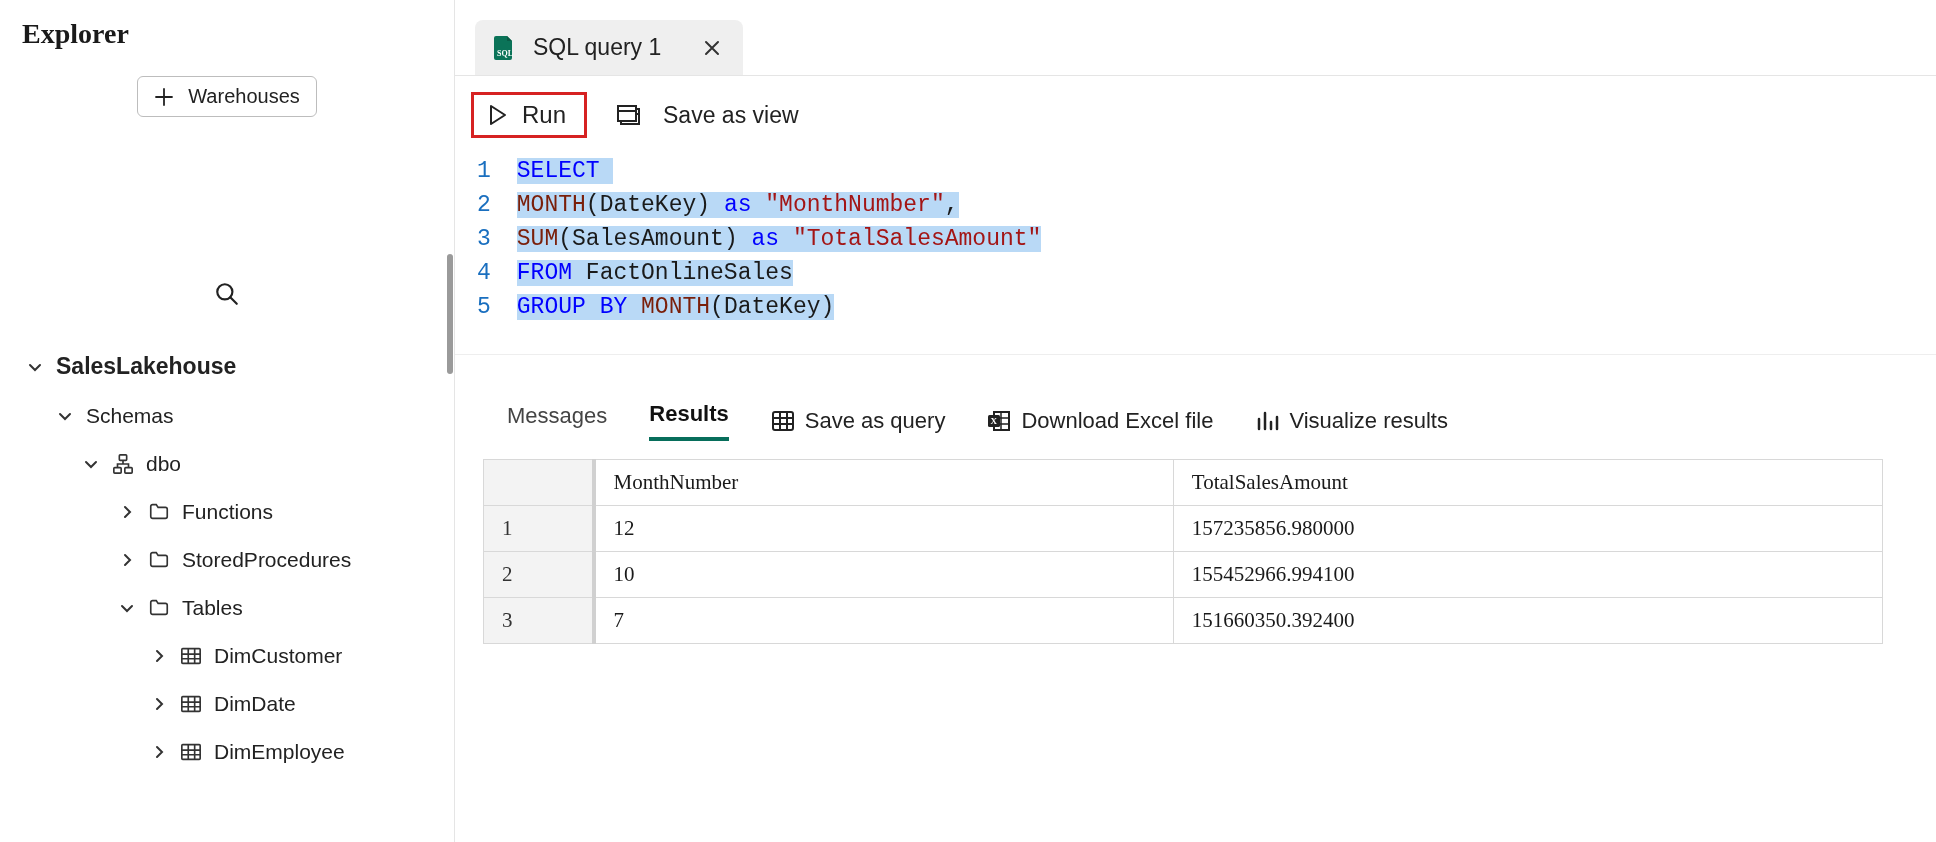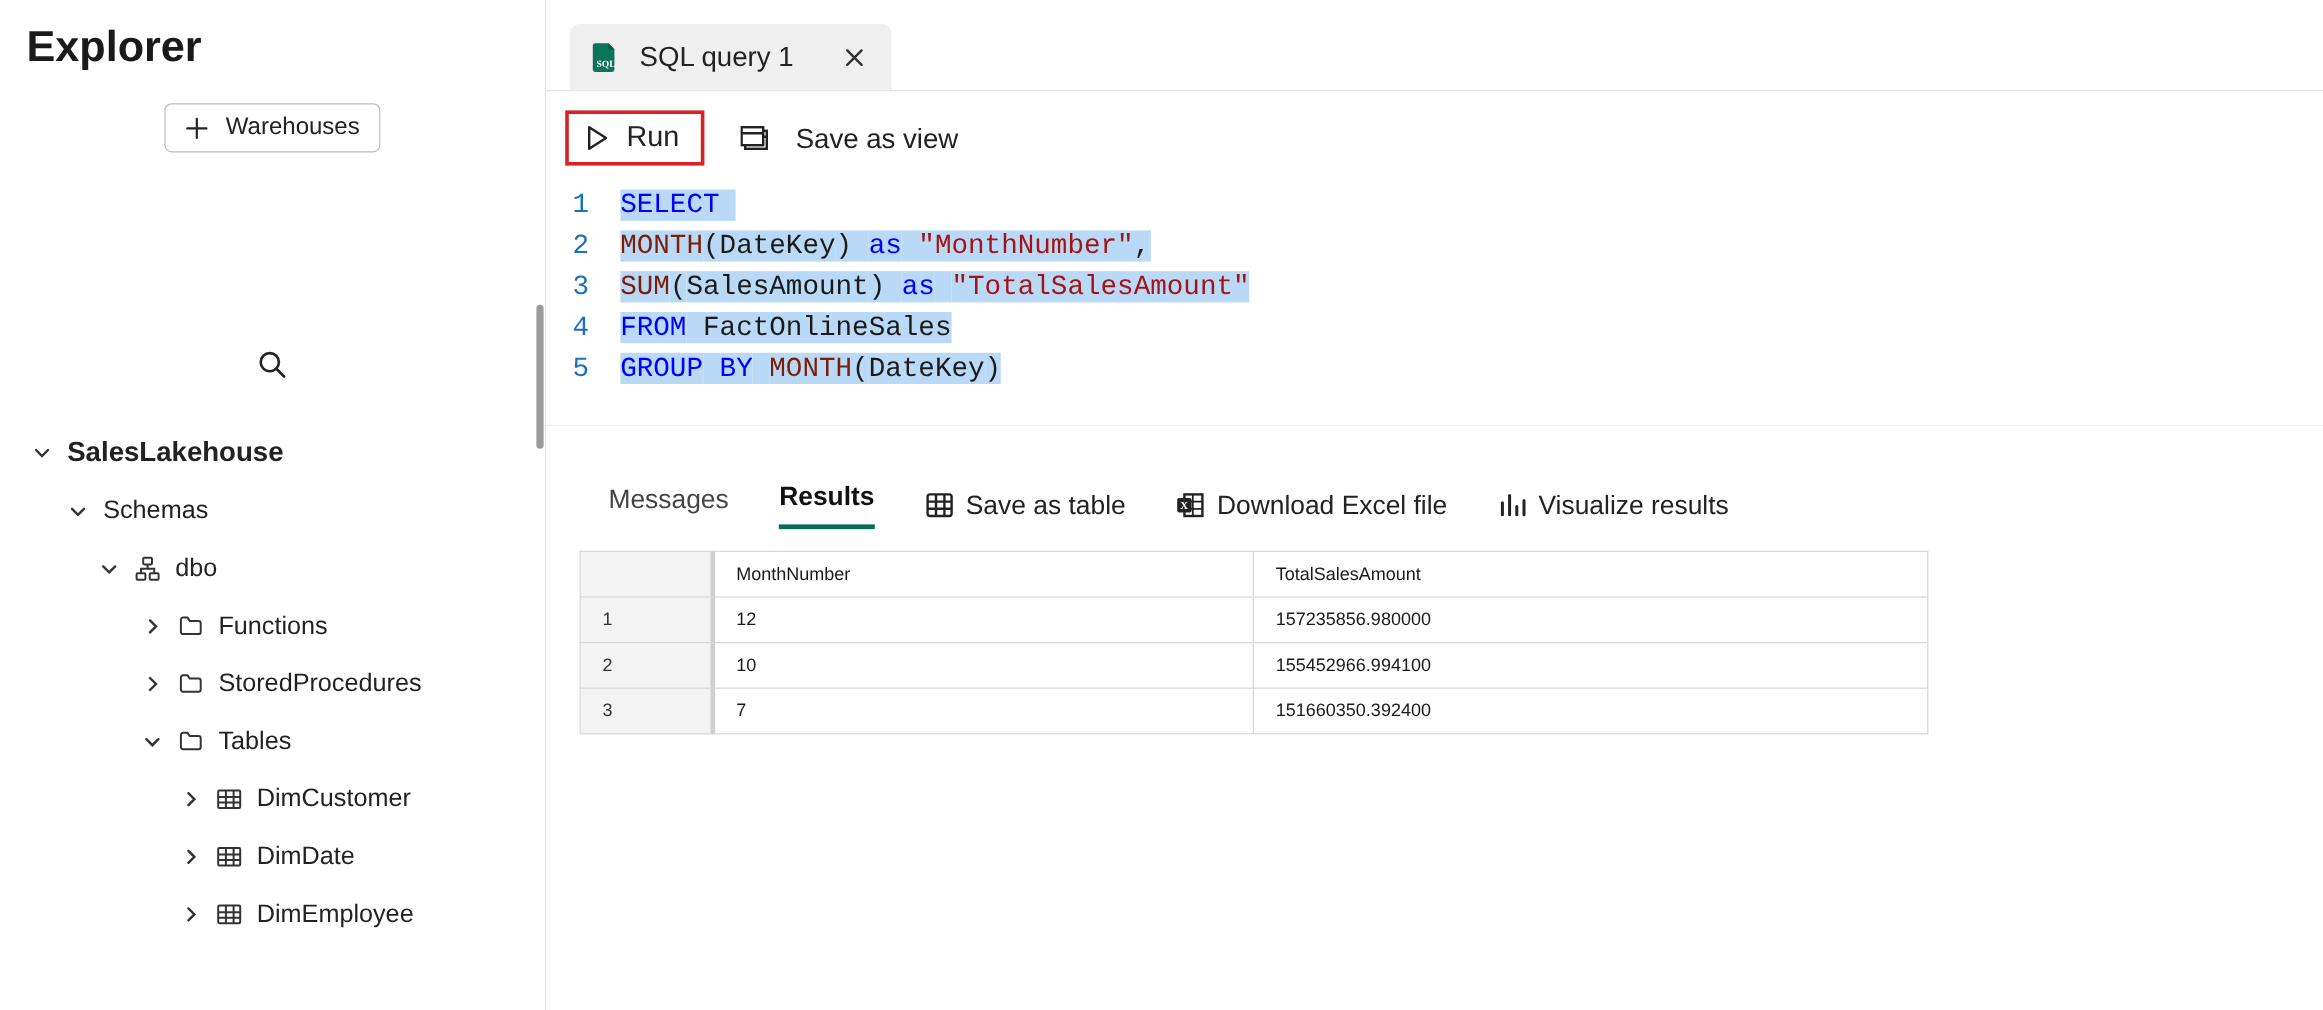--- a/index.html
+++ b/index.html
@@ -14,23 +14,24 @@
     overflow: hidden;
   }
   
   .explorer {
     width: 455px;
     border-right: 1px solid #e5e5e5;
     padding: 18px 22px 0 22px;
     flex-shrink: 0;
   }
   .explorer-title {
-    font-size: 36px;
+    font-size: 28px;
     font-weight: 600;
     margin-bottom: 26px;
+    font-family: Liberation Serif, serif;
   }
   .explorer-topbar {
     display: flex;
     align-items: center;
     gap: 160px;
     margin-bottom: 30px;
     flex-direction: column;
   }
   .warehouses-btn {
     display: inline-flex;
@@ -174,22 +175,23 @@
     gap: 10px;
     background: none;
     border: none;
     font-size: 22px;
     color: #222;
     cursor: pointer;
   }
   .table-wrap { padding: 8px 0 0 28px; overflow:auto; flex:1; }
   table {
     border-collapse: collapse;
-    width: 1124px;
-    font-size: 15px;
+    width: 1400px;
+    font-size: 21px;
+    font-family: Liberation Serif, serif;
   }
   th, td {
     border: 1px solid #d8d8d8;
     padding: 10px 18px;
     text-align: left;
     font-weight: 400;
   }
   th { background: #fff; }
   th.rownum, td.rownum {
     width: 110px;
@@ -407,21 +409,21 @@
   <div class="results-bar">
     <span class="tab-like">Messages</span>
     <span class="tab-like active">Results</span>
     <button class="action-btn">
       <span>
         <svg width="24" height="24" viewBox="0 0 24 24" fill="none" stroke="#222" stroke-width="2">
             <rect x="2" y="3" width="20" height="18" rx="2"></rect>
             <path d="M2 9h20M2 15h20M9 3v18M16 3v18"></path>
           </svg>
       </span>
-      <span>Save as table</span>
+      <span>Save as query</span>
     </button>
     <button class="action-btn">
       <span>
         <svg width="24" height="24" viewBox="0 0 24 24">
             <rect x="7" y="3" width="15" height="18" fill="none" stroke="#222" stroke-width="2"></rect>
             <path d="M7 9h15M7 15h15M14 3v18" stroke="#222" stroke-width="1.5"></path>
             <rect x="1" y="6" width="12" height="12" rx="1.5" fill="#222"></rect>
             <text x="3.5" y="15" font-size="9" fill="#fff" font-family="Segoe UI" font-weight="700">X</text>
           </svg>
       </span>

